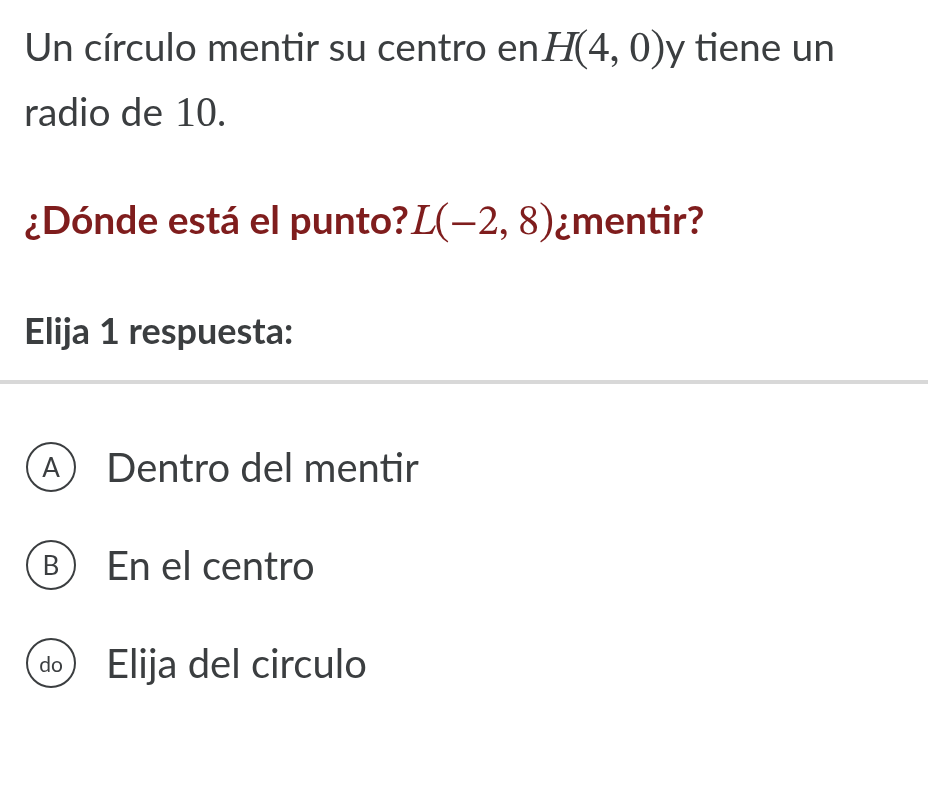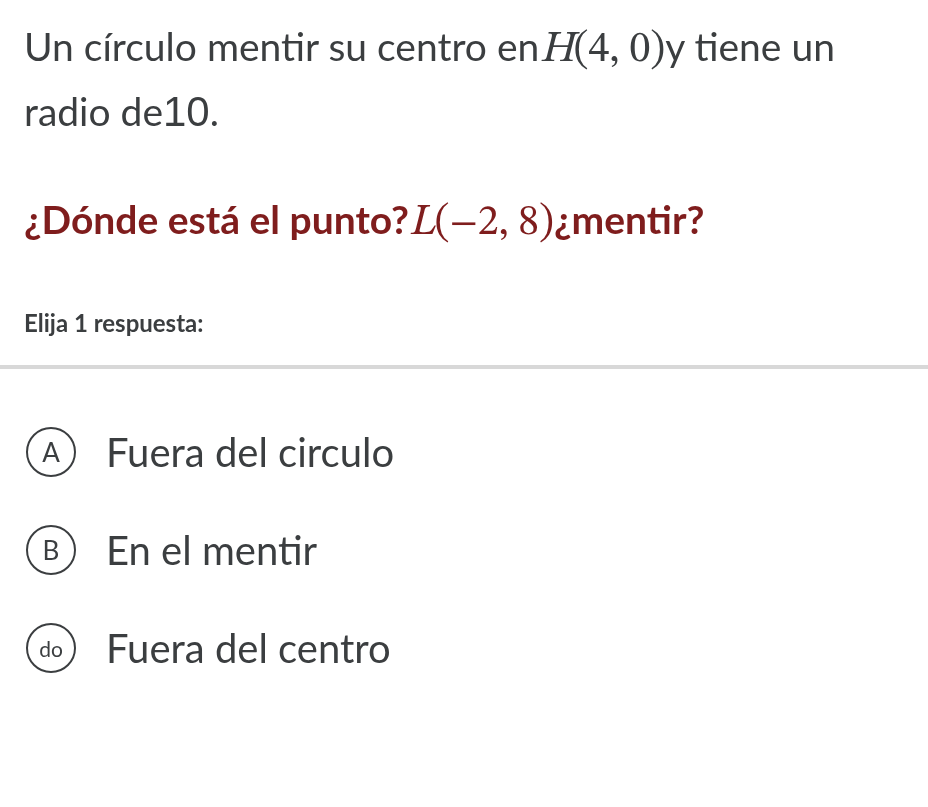--- a/index.html
+++ b/index.html
@@ -20,21 +20,21 @@
   }
   .question-line {
     font-size: 39px;
     line-height: 1.45;
     color: #7f1d1d;
     font-weight: 700;
     margin-bottom: 54px;
   }
   .question-line .normal { font-weight: 400; }
   .instruction {
-    font-size: 24px;
+    font-size: 36px;
     font-weight: 700;
     color: #3b3e40;
     margin-bottom: 28px;
   }
   .divider {
     border: none;
     border-top: 4px solid #d8d8d8;
     margin: 0 -24px 0 -24px;
     width: calc(100% + 48px);
   }
@@ -81,23 +81,24 @@
   .math-paren {
     font-family: "Cambria Math", "STIX Two Math", "Latin Modern Math", Georgia, serif;
     font-style: normal;
     font-size: 42px;
   }
   .math-minus {
     font-family: "Cambria Math", "STIX Two Math", "Latin Modern Math", Georgia, serif;
     font-style: normal;
   }
   .bold-num {
-    font-family: Liberation Sans, sans-serif;
+    font-family: Liberation Serif, serif;
     font-style: normal;
     font-size: 42px;
+    margin-left: 12px;
   }
 </style>
 </head>
 <body>
 
 <div class="paragraph">
   <span>Un círculo mentir su centro en</span><span class="math-var">H</span><span class="math-paren">(</span><span class="math-num">4</span><span class="math-paren">,</span><span>&nbsp;</span><span class="math-num">0</span><span class="math-paren">)</span><span>y tiene un radio de</span><span class="bold-num">10</span><span>.</span>
 </div>
 
 <div class="question-line">
@@ -105,26 +106,26 @@
 </div>
 
 <div class="instruction">Elija 1 respuesta:</div>
 
 <hr class="divider">
 
 <div class="options">
 
   <div class="option">
     <div class="option-letter">A</div>
-    <div class="option-text">Fuera del circulo</div>
+    <div class="option-text">Dentro del mentir</div>
   </div>
 
   <div class="option">
     <div class="option-letter">B</div>
-    <div class="option-text">En el mentir</div>
+    <div class="option-text">En el centro</div>
   </div>
 
   <div class="option">
     <div class="option-letter small">do</div>
-    <div class="option-text">Fuera del centro</div>
+    <div class="option-text">Elija del circulo</div>
   </div>
 
 </div>
 
 </body></html>

